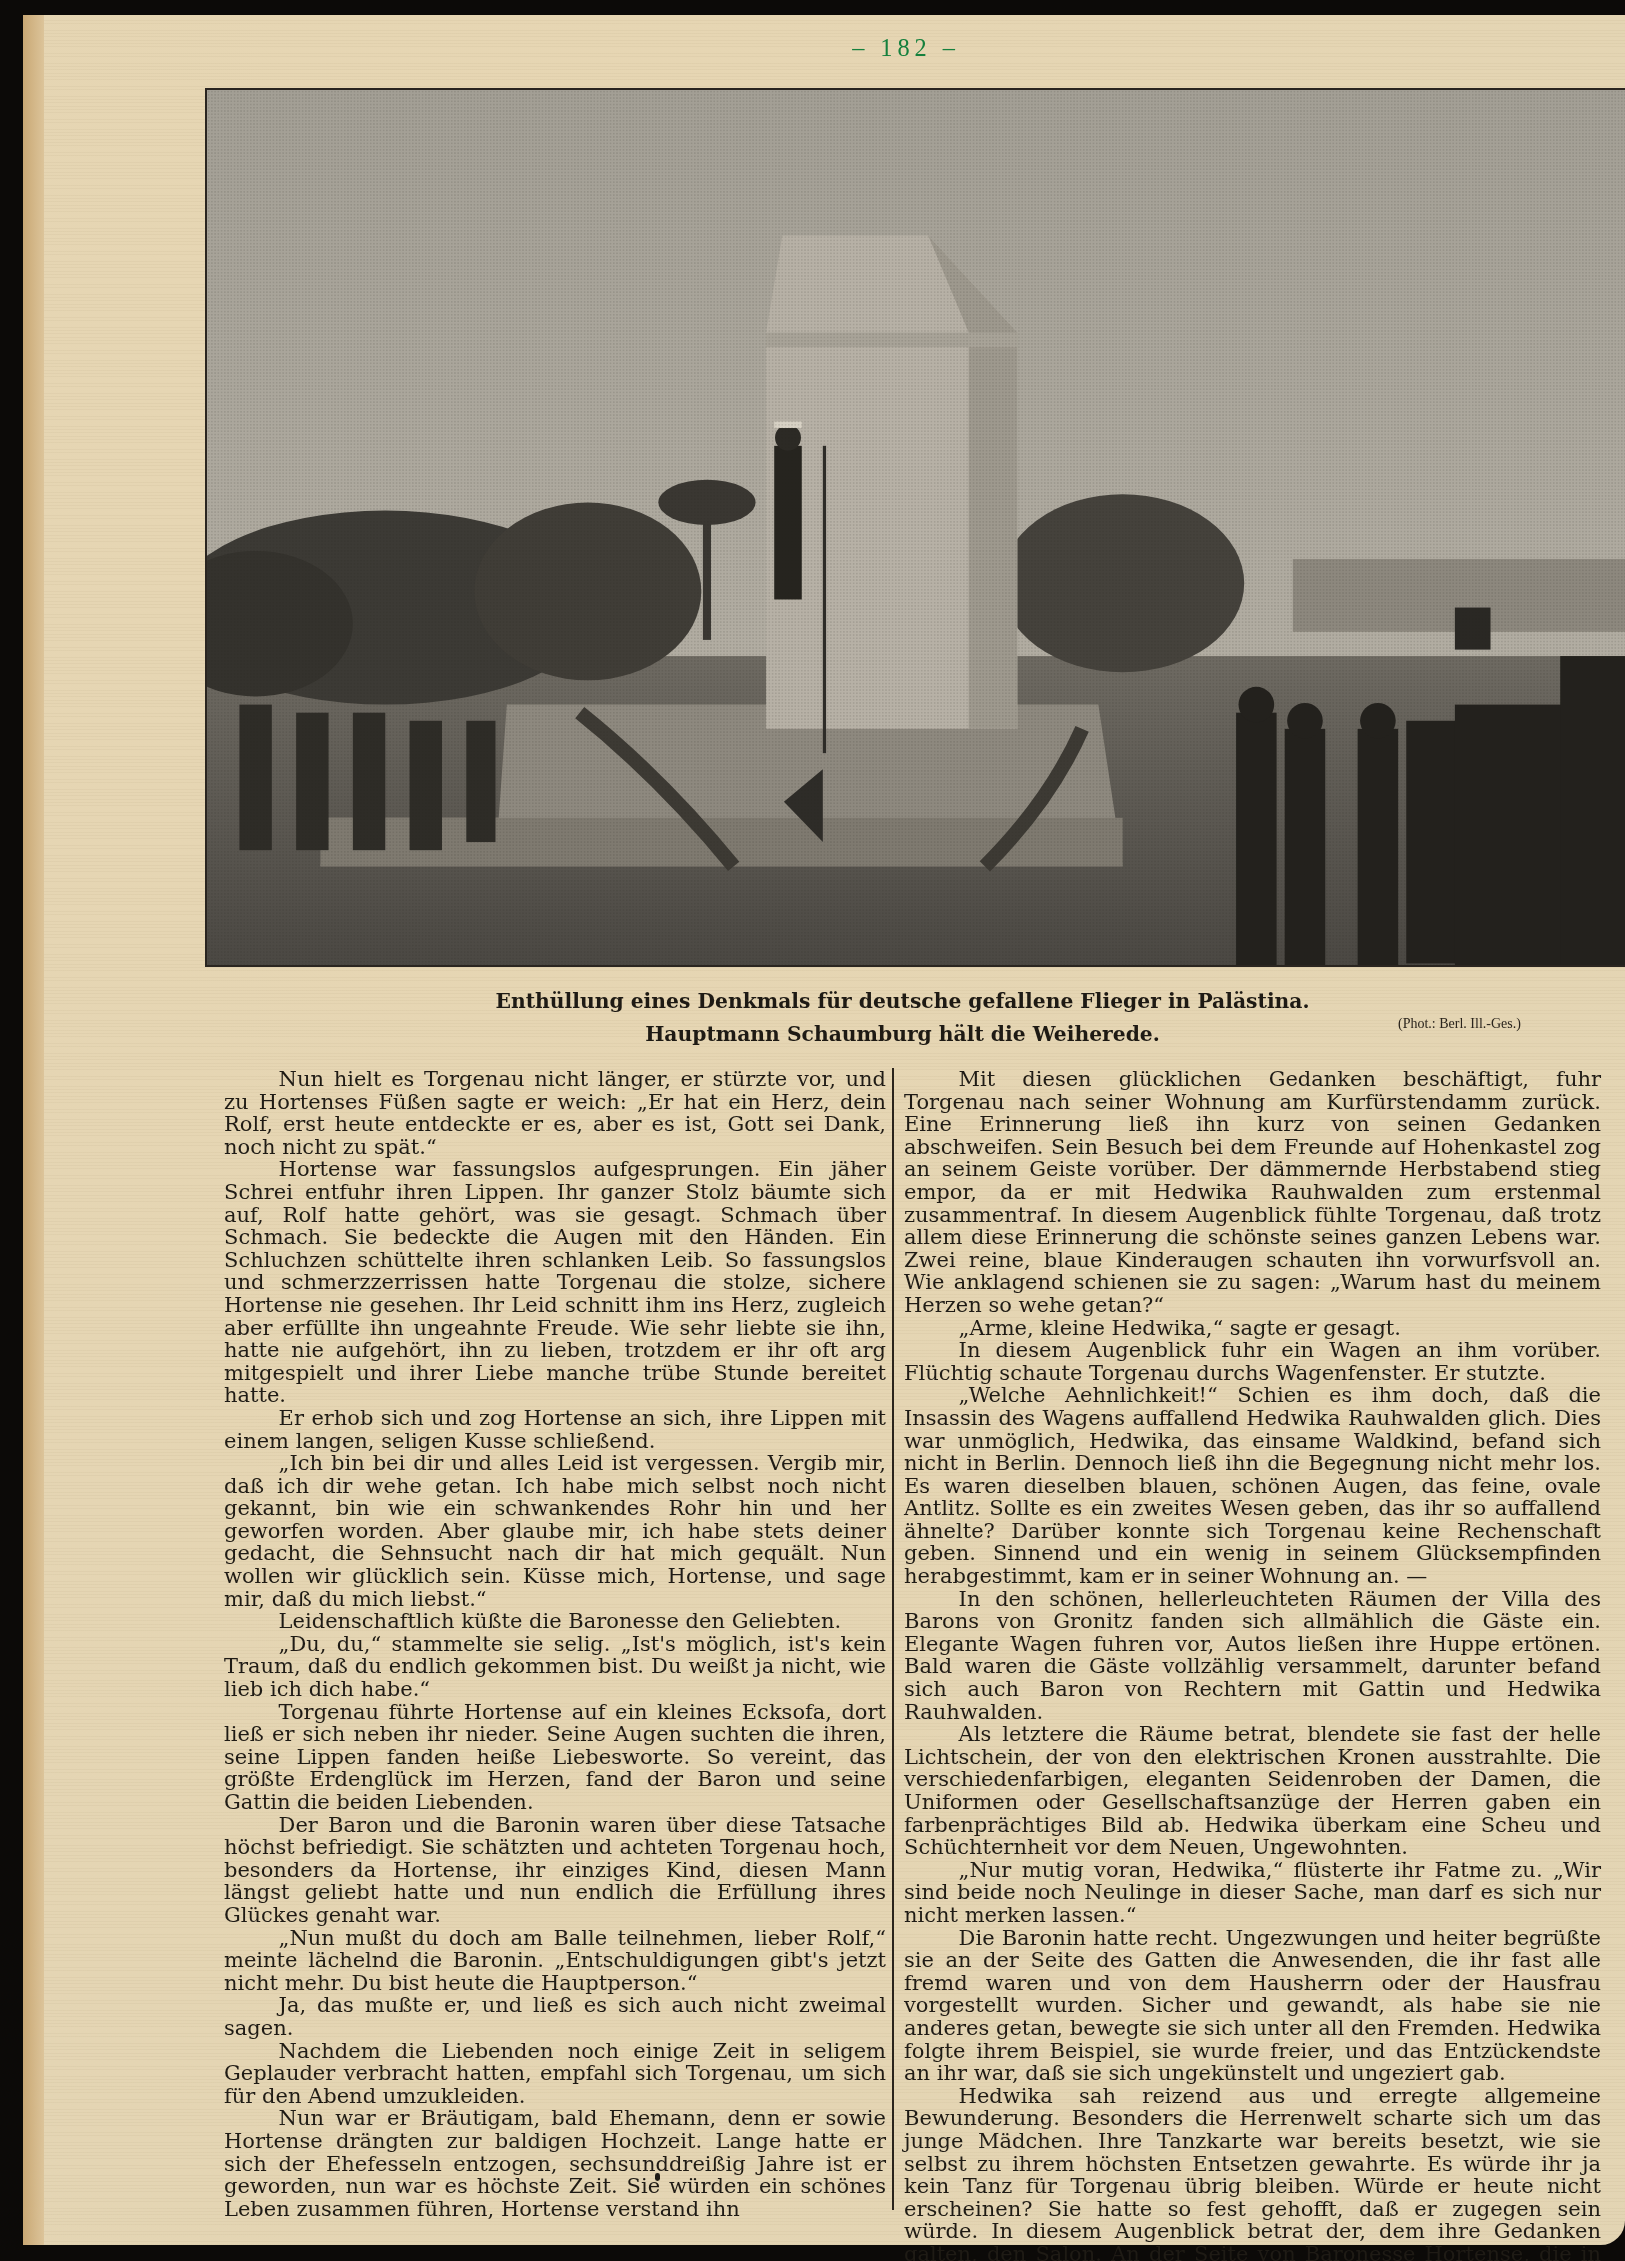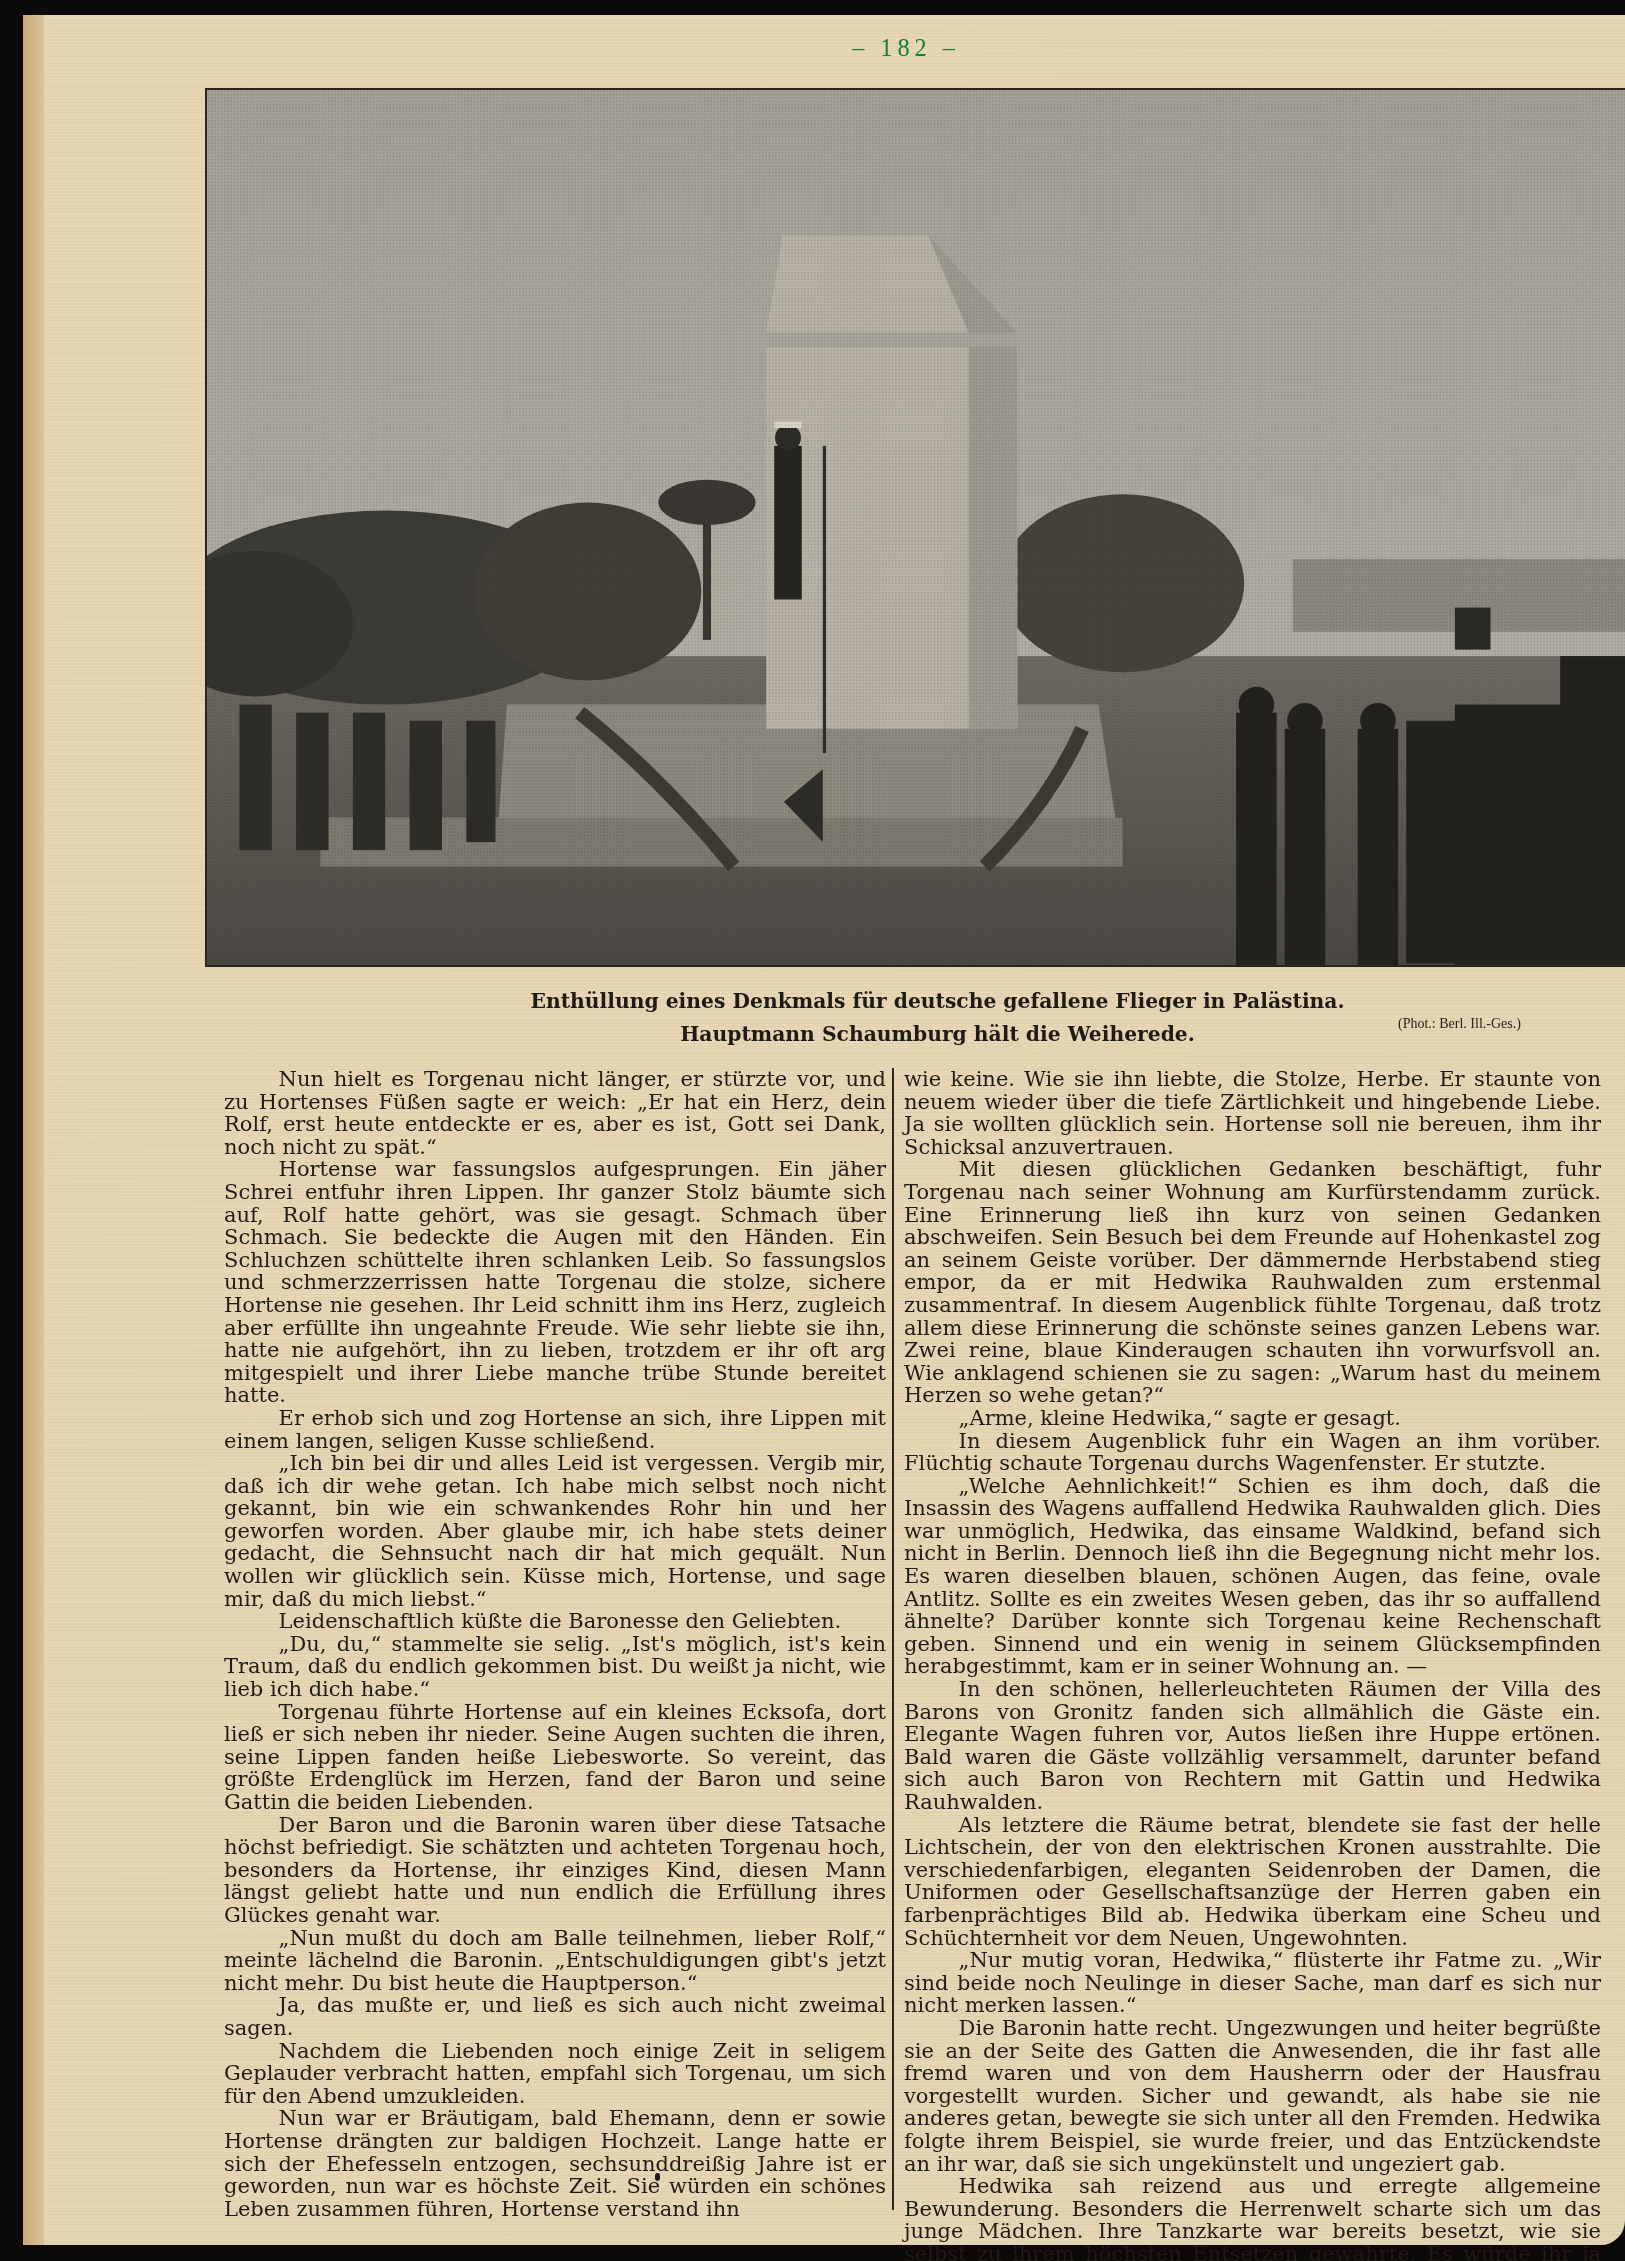--- a/index.html
+++ b/index.html
@@ -25,21 +25,21 @@
   }
   .photo-frame{
     position:absolute;left:205px;top:88px;width:1435px;height:879px;
     border:2.4px solid #2a2520;box-sizing:border-box;overflow:hidden;
     background:#9b968c;
   }
   .photo-frame svg{display:block;width:100%;height:100%;}
   .caption{
     position:absolute;left:488px;top:985px;width:829px;text-align:center;
     font-family:"DejaVu Serif",serif;font-weight:bold;color:#1e1a14;
-    font-size:20.3px;line-height:32.5px;margin-left:35px;
+    font-size:20.3px;line-height:32.5px;
   }
   .credit{
     position:absolute;left:1398px;top:1016px;
     font-family:"Liberation Serif",serif;font-size:14px;color:#2a241c;
   }
   .col{
     position:absolute;top:1068px;
     font-family:"DejaVu Serif",serif;font-size:21px;line-height:22.6px;color:#1f1b15;
     text-align:justify;
   }
@@ -150,21 +150,20 @@
   <p>Der Baron und die Baronin waren über diese Tatsache höchst befriedigt. Sie schätzten und achteten Torgenau hoch, besonders da Hortense, ihr einziges Kind, diesen Mann längst geliebt hatte und nun endlich die Erfüllung ihres Glückes genaht war.</p>
   <p>„Nun mußt du doch am Balle teilnehmen, lieber Rolf,“ meinte lächelnd die Baronin. „Entschuldigungen gibt's jetzt nicht mehr. Du bist heute die Hauptperson.“</p>
   <p>Ja, das mußte er, und ließ es sich auch nicht zweimal sagen.</p>
   <p>Nachdem die Liebenden noch einige Zeit in seligem Geplauder verbracht hatten, empfahl sich Torgenau, um sich für den Abend umzukleiden.</p>
   <p>Nun war er Bräutigam, bald Ehemann, denn er sowie Hortense drängten zur baldigen Hochzeit. Lange hatte er sich der Ehefesseln entzogen, sechsunddreißig Jahre ist er geworden, nun war es höchste Zeit. Sie würden ein schönes Leben zusammen führen, Hortense verstand ihn</p>
 </div>
 
 <div class="col-rule"></div>
 
 <div class="col col-right">
-  <p class="noindent">wie keine. Wie sie ihn liebte, die Stolze, Herbe. Er staunte von neuem wieder über die tiefe Zärtlichkeit und hingebende Liebe. Ja sie wollten glücklich sein. Hortense soll nie bereuen, ihm ihr Schicksal anzuvertrauen.</p>
   <p>Mit diesen glücklichen Gedanken beschäftigt, fuhr Torgenau nach seiner Wohnung am Kurfürstendamm zurück. Eine Erinnerung ließ ihn kurz von seinen Gedanken abschweifen. Sein Besuch bei dem Freunde auf Hohenkastel zog an seinem Geiste vorüber. Der dämmernde Herbstabend stieg empor, da er mit Hedwika Rauhwalden zum erstenmal zusammentraf. In diesem Augenblick fühlte Torgenau, daß trotz allem diese Erinnerung die schönste seines ganzen Lebens war. Zwei reine, blaue Kinderaugen schauten ihn vorwurfsvoll an. Wie anklagend schienen sie zu sagen: „Warum hast du meinem Herzen so wehe getan?“</p>
   <p>„Arme, kleine Hedwika,“ sagte er gesagt.</p>
   <p>In diesem Augenblick fuhr ein Wagen an ihm vorüber. Flüchtig schaute Torgenau durchs Wagenfenster. Er stutzte.</p>
   <p>„Welche Aehnlichkeit!“ Schien es ihm doch, daß die Insassin des Wagens auffallend Hedwika Rauhwalden glich. Dies war unmöglich, Hedwika, das einsame Waldkind, befand sich nicht in Berlin. Dennoch ließ ihn die Begegnung nicht mehr los. Es waren dieselben blauen, schönen Augen, das feine, ovale Antlitz. Sollte es ein zweites Wesen geben, das ihr so auffallend ähnelte? Darüber konnte sich Torgenau keine Rechenschaft geben. Sinnend und ein wenig in seinem Glücksempfinden herabgestimmt, kam er in seiner Wohnung an. —</p>
   <p>In den schönen, hellerleuchteten Räumen der Villa des Barons von Gronitz fanden sich allmählich die Gäste ein. Elegante Wagen fuhren vor, Autos ließen ihre Huppe ertönen. Bald waren die Gäste vollzählig versammelt, darunter befand sich auch Baron von Rechtern mit Gattin und Hedwika Rauhwalden.</p>
   <p>Als letztere die Räume betrat, blendete sie fast der helle Lichtschein, der von den elektrischen Kronen ausstrahlte. Die verschiedenfarbigen, eleganten Seidenroben der Damen, die Uniformen oder Gesellschaftsanzüge der Herren gaben ein farbenprächtiges Bild ab. Hedwika überkam eine Scheu und Schüchternheit vor dem Neuen, Ungewohnten.</p>
   <p>„Nur mutig voran, Hedwika,“ flüsterte ihr Fatme zu. „Wir sind beide noch Neulinge in dieser Sache, man darf es sich nur nicht merken lassen.“</p>
   <p>Die Baronin hatte recht. Ungezwungen und heiter begrüßte sie an der Seite des Gatten die Anwesenden, die ihr fast alle fremd waren und von dem Hausherrn oder der Hausfrau vorgestellt wurden. Sicher und gewandt, als habe sie nie anderes getan, bewegte sie sich unter all den Fremden. Hedwika folgte ihrem Beispiel, sie wurde freier, und das Entzückendste an ihr war, daß sie sich ungekünstelt und ungeziert gab.</p>
   <p>Hedwika sah reizend aus und erregte allgemeine Bewunderung. Besonders die Herrenwelt scharte sich um das junge Mädchen. Ihre Tanzkarte war bereits besetzt, wie sie selbst zu ihrem höchsten Entsetzen gewahrte. Es würde ihr ja kein Tanz für Torgenau übrig bleiben. Würde er heute nicht erscheinen? Sie hatte so fest gehofft, daß er zugegen sein würde. In diesem Augenblick betrat der, dem ihre Gedanken galten, den Salon. An der Seite von Baronesse Hortense, die in einem weißen,</p>
 </div>

